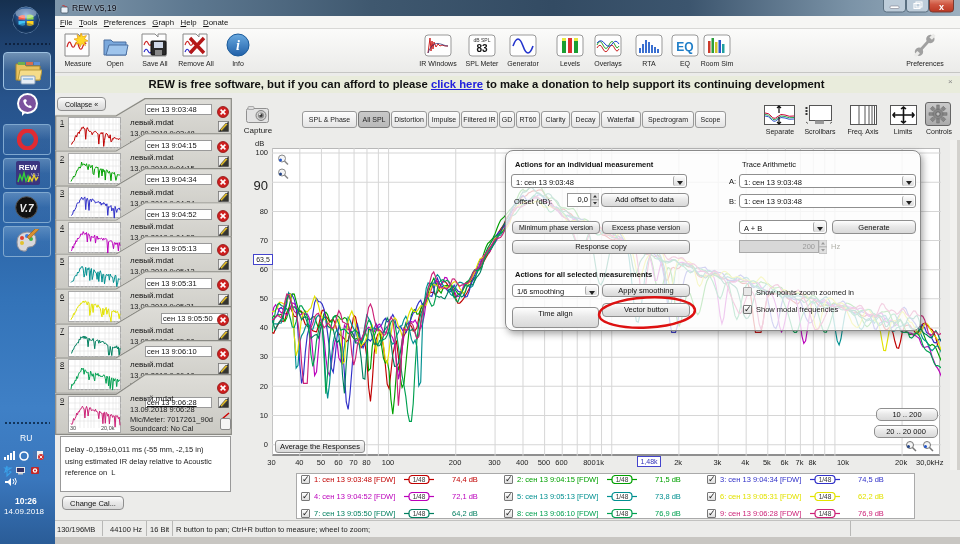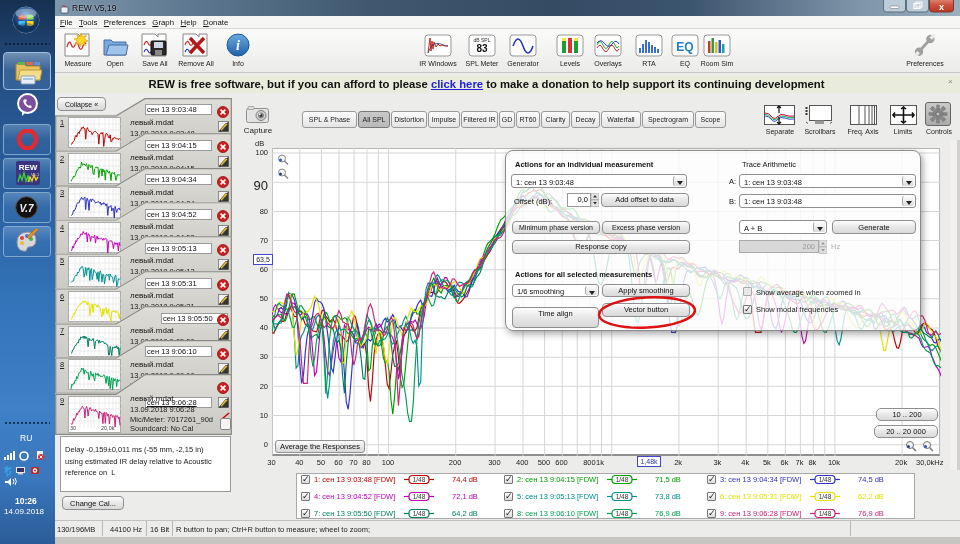--- a/index.html
+++ b/index.html
@@ -702,21 +702,21 @@
 <div class="abs" style="left:546.5px;top:457.5px;width:30px;text-align:center;font-size:7.5px;color:#222">600</div>
 <div class="abs" style="left:574.4px;top:457.5px;width:30px;text-align:center;font-size:7.5px;color:#222">800</div>
 <div class="abs" style="left:596.0px;top:457.5px;width:30px;text-align:left;font-size:7.5px;color:#222">1k</div>
 <div class="abs" style="left:663.1px;top:457.5px;width:30px;text-align:center;font-size:7.5px;color:#222">2k</div>
 <div class="abs" style="left:702.4px;top:457.5px;width:30px;text-align:center;font-size:7.5px;color:#222">3k</div>
 <div class="abs" style="left:730.3px;top:457.5px;width:30px;text-align:center;font-size:7.5px;color:#222">4k</div>
 <div class="abs" style="left:751.9px;top:457.5px;width:30px;text-align:center;font-size:7.5px;color:#222">5k</div>
 <div class="abs" style="left:769.5px;top:457.5px;width:30px;text-align:center;font-size:7.5px;color:#222">6k</div>
 <div class="abs" style="left:784.5px;top:457.5px;width:30px;text-align:center;font-size:7.5px;color:#222">7k</div>
 <div class="abs" style="left:797.4px;top:457.5px;width:30px;text-align:center;font-size:7.5px;color:#222">8k</div>
-<div class="abs" style="left:819.0px;top:457.5px;width:30px;text-align:center;font-size:7.5px;color:#222">10k</div>
+<div class="abs" style="left:819.0px;top:457.5px;width:30px;text-align:right;font-size:7.5px;color:#222">10k</div>
 <div class="abs" style="left:886.1px;top:457.5px;width:30px;text-align:center;font-size:7.5px;color:#222">20k</div>
 <div class="abs" style="left:916px;top:457.5px;width:42px;font-size:7.5px;color:#222">30,0kHz</div>
 <div class="abs" style="left:253px;top:254px;width:20px;height:11px;background:#fff;border:1px solid #4444cc;font-size:7px;color:#222;text-align:center;line-height:10px">63,5</div>
 <div class="abs" style="left:637px;top:455.5px;width:24px;height:11px;background:#fff;border:1px solid #4444cc;font-size:7px;color:#3333bb;text-align:center;line-height:10px">1,48k</div>
 <svg class="abs" style="left:276px;top:154px" width="14" height="25" viewBox="0 0 14 25">
   <circle cx="6" cy="4.5" r="3.5" fill="#f4f4f4" stroke="#888"></circle>
     <line x1="8.5" y1="7" x2="12" y2="10.5" stroke="#888" stroke-width="1.5"></line>
     <circle cx="4.5" cy="6" r="1.5" fill="#2255cc"></circle>
   <circle cx="6" cy="18.5" r="3.5" fill="#f4f4f4" stroke="#888"></circle>
     <line x1="8.5" y1="21" x2="12" y2="24.5" stroke="#888" stroke-width="1.5"></line>
@@ -779,21 +779,21 @@
   </div>
 <div class="abs btn" style="left:832px;top:220px;width:84px;height:14px;line-height:13px">Generate</div>
 <div class="abs" style="left:739px;top:239.5px;width:80px;height:13.5px;background:#d8d8d8;border:1px solid #aaa;font-size:7.5px;color:#999;text-align:right;line-height:12.5px;padding-right:3px">200</div>
 <div class="abs" style="left:819px;top:239.5px;width:8px;height:13.5px"><svg width="8" height="14">
       <rect x="0" y="0" width="8" height="6.5" fill="#e0e0e0" stroke="#aaa" stroke-width="0.6"></rect>
       <rect x="0" y="7" width="8" height="6.5" fill="#e0e0e0" stroke="#aaa" stroke-width="0.6"></rect>
       <path d="M2 4.5 L4 2 L6 4.5 Z M2 9 L6 9 L4 11.5 Z" fill="#999"></path>
     </svg></div>
 <div class="abs" style="left:831px;top:242px;font-size:7.5px;color:#b0b0a8">Hz</div>
 <div class="abs" style="left:743px;top:287px;width:9px;height:9px;border:1px solid #aaa;background:#e8e8e8;border-radius:1px"></div>
-<div class="abs" style="left:756px;top:287.5px;font-size:7.5px;color:#222">Show average when zoomed in</div>
+<div class="abs" style="left:756px;top:287.5px;font-size:7.5px;color:#222">Show points zoom zoomed in</div>
 <div class="abs chk" style="left:743px;top:304.5px"></div>
 <div class="abs" style="left:756px;top:305px;font-size:7.5px;color:#222">Show modal frequencies</div>
 
 <div class="abs" style="left:950px;top:140px;width:7px;height:330px;background:#f2f1ef"></div>
 <div class="abs" style="left:957px;top:140px;width:3px;height:330px;background:#d3d1cd"></div>
 
 <div class="abs" style="left:296px;top:473px;width:619px;height:45.5px;background:#fff;border:1px solid #aaa"></div>
 
 <div class="abs chk" style="left:301px;top:475px"></div>
 <div class="abs" style="left:314px;top:475px;font-size:7.5px;color:#c00000">1: сен 13 9:03:48 [FDW]</div>

